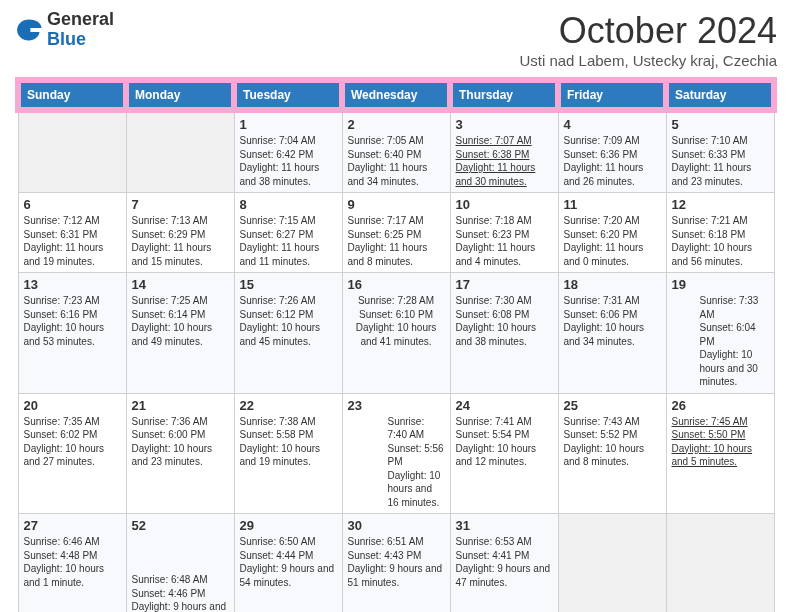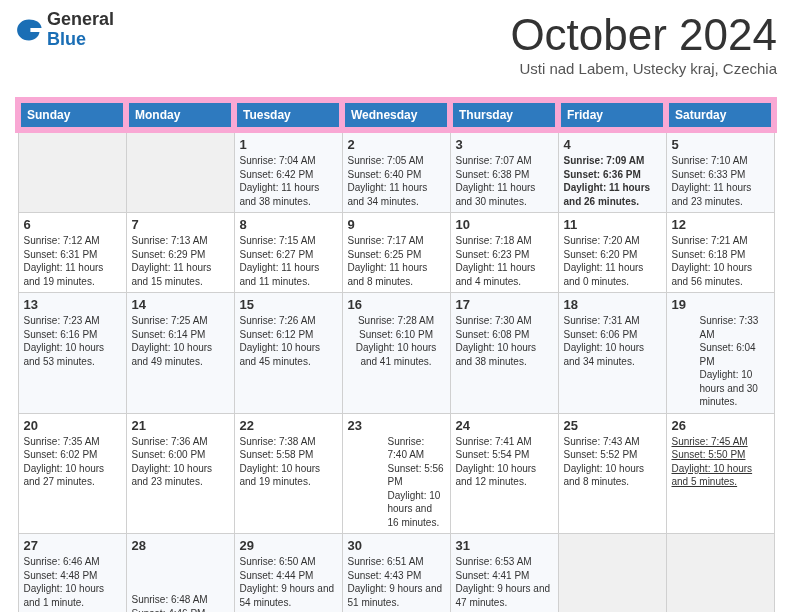--- a/index.html
+++ b/index.html
@@ -7,21 +7,21 @@
       font-family: Arial, sans-serif;
       background: #fff;
       width: 792px;
       min-height: 612px;
       padding: 10px 15px;
     }
     .header {
       display: flex;
       align-items: flex-start;
       justify-content: space-between;
-      margin-bottom: 20px;
+      margin-bottom: 8px;
     }
     .logo {
       display: flex;
       align-items: center;
       gap: 4px;
     }
     .logo-text {
       font-size: 18px;
       font-weight: bold;
       line-height: 1.1;
@@ -29,21 +29,21 @@
     .logo-general { color: #333; }
     .logo-blue { color: #1a6eb5; }
     .logo-icon {
       width: 28px;
       height: 28px;
     }
     .title-block {
       text-align: right;
     }
     .month-title {
-      font-size: 44px;
+      font-size: 36px;
       font-weight: normal;
       color: #333;
     }
     .subtitle {
       font-size: 15px;
       color: #555;
     }
     table {
       width: 100%;
       border-collapse: collapse;
@@ -130,27 +130,27 @@
 Daylight: 11 hours and 38 minutes.</div>
         </td>
         <td>
           <span class="day-number">2</span>
           <div class="day-info" style="white-space: pre-line;">Sunrise: 7:05 AM
 Sunset: 6:40 PM
 Daylight: 11 hours and 34 minutes.</div>
         </td>
         <td>
           <span class="day-number">3</span>
-          <div class="day-info" style="white-space: pre-line;">Sunrise: 7:07 AM
+          <div class="day-info" style="white-space: pre-line; text-decoration: underline;">Sunrise: 7:07 AM
 Sunset: 6:38 PM
 Daylight: 11 hours and 30 minutes.</div>
         </td>
         <td>
           <span class="day-number">4</span>
-          <div class="day-info" style="white-space: pre-line; font-weight: bold;">Sunrise: 7:09 AM
+          <div class="day-info" style="white-space: pre-line;">Sunrise: 7:09 AM
 Sunset: 6:36 PM
 Daylight: 11 hours and 26 minutes.</div>
         </td>
         <td>
           <span class="day-number">5</span>
           <div class="day-info" style="white-space: pre-line;">Sunrise: 7:10 AM
 Sunset: 6:33 PM
 Daylight: 11 hours and 23 minutes.</div>
         </td>
       </tr>
@@ -287,21 +287,21 @@
         </td>
       </tr>
       <tr>
         <td>
           <span class="day-number">27</span>
           <div class="day-info" style="white-space: pre-line;">Sunrise: 6:46 AM
 Sunset: 4:48 PM
 Daylight: 10 hours and 1 minute.</div>
         </td>
         <td>
-          <span class="day-number">28</span>
+          <span class="day-number">52</span>
           <div class="day-info" style="white-space: pre-line; margin-top: 40px;">Sunrise: 6:48 AM
 Sunset: 4:46 PM
 Daylight: 9 hours and 58 minutes.</div>
         </td>
         <td>
           <span class="day-number">29</span>
           <div class="day-info" style="white-space: pre-line;">Sunrise: 6:50 AM
 Sunset: 4:44 PM
 Daylight: 9 hours and 54 minutes.</div>
         </td>

